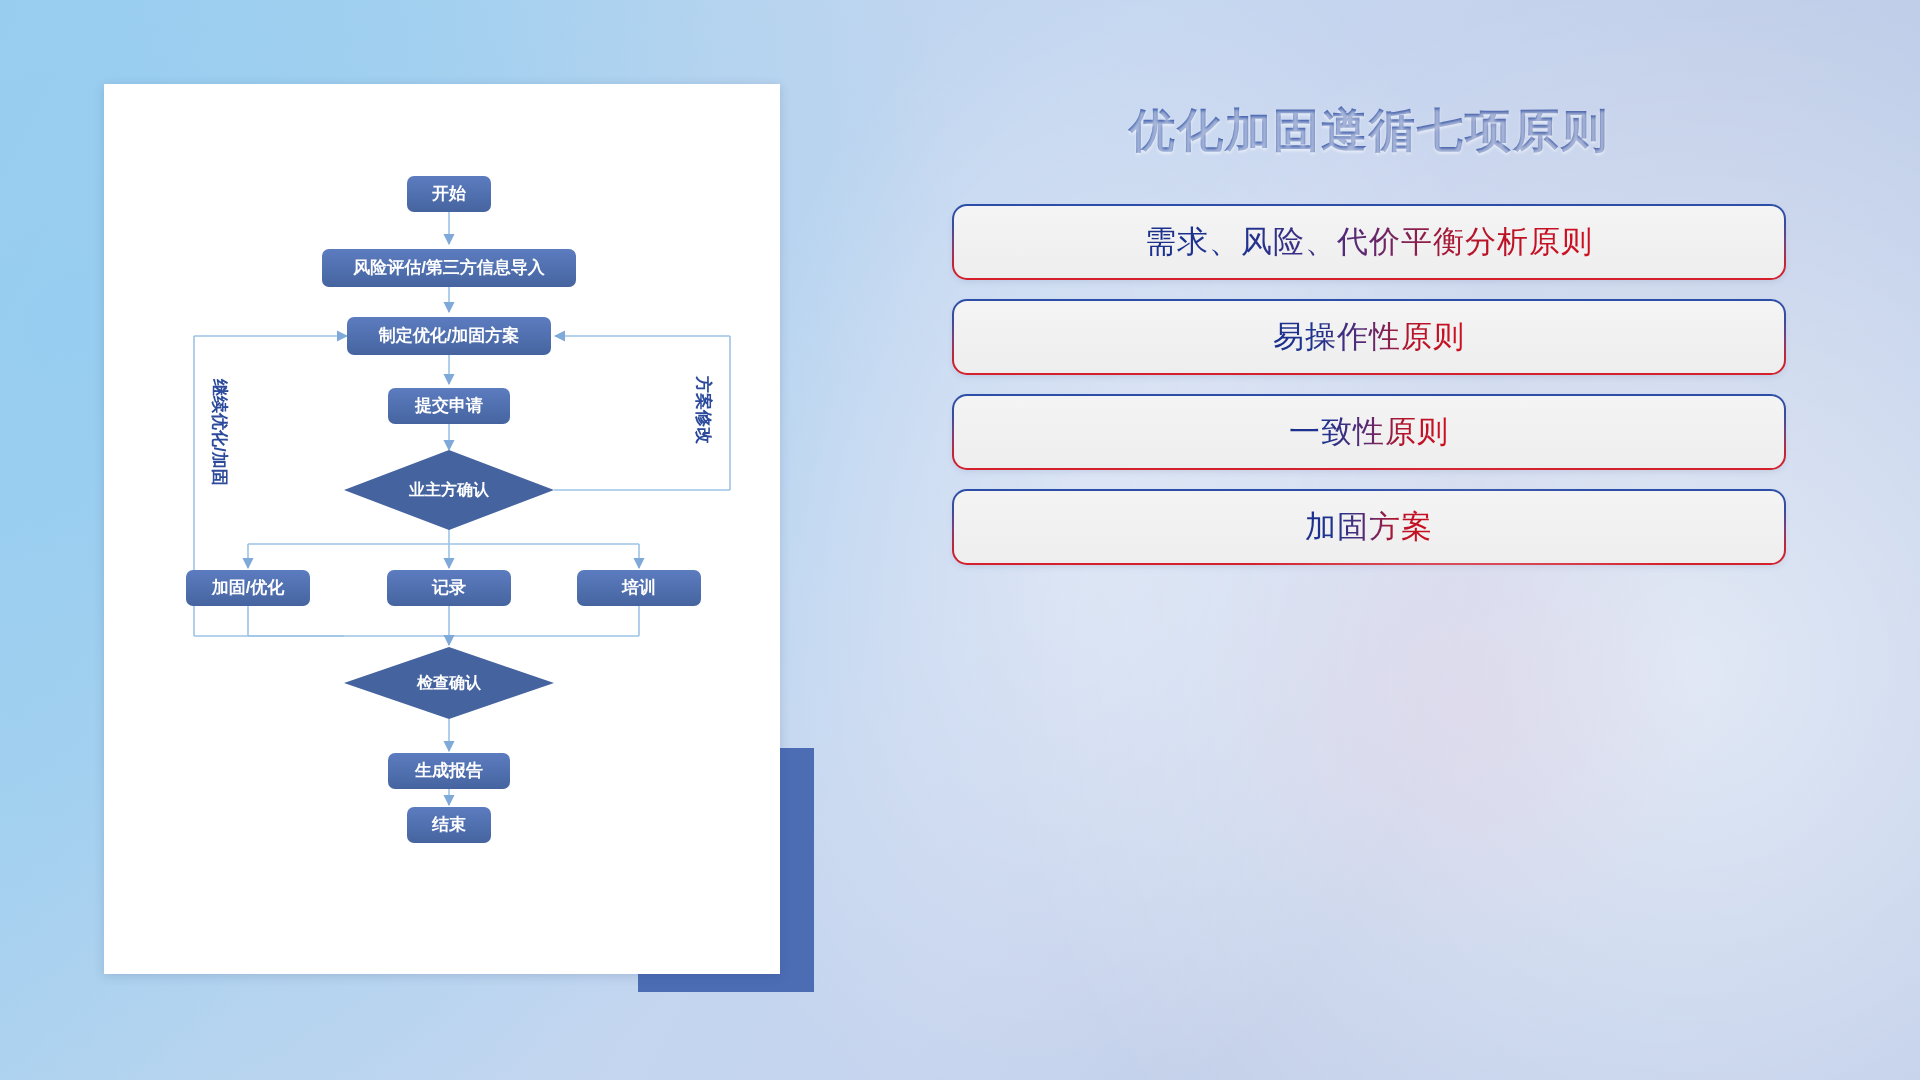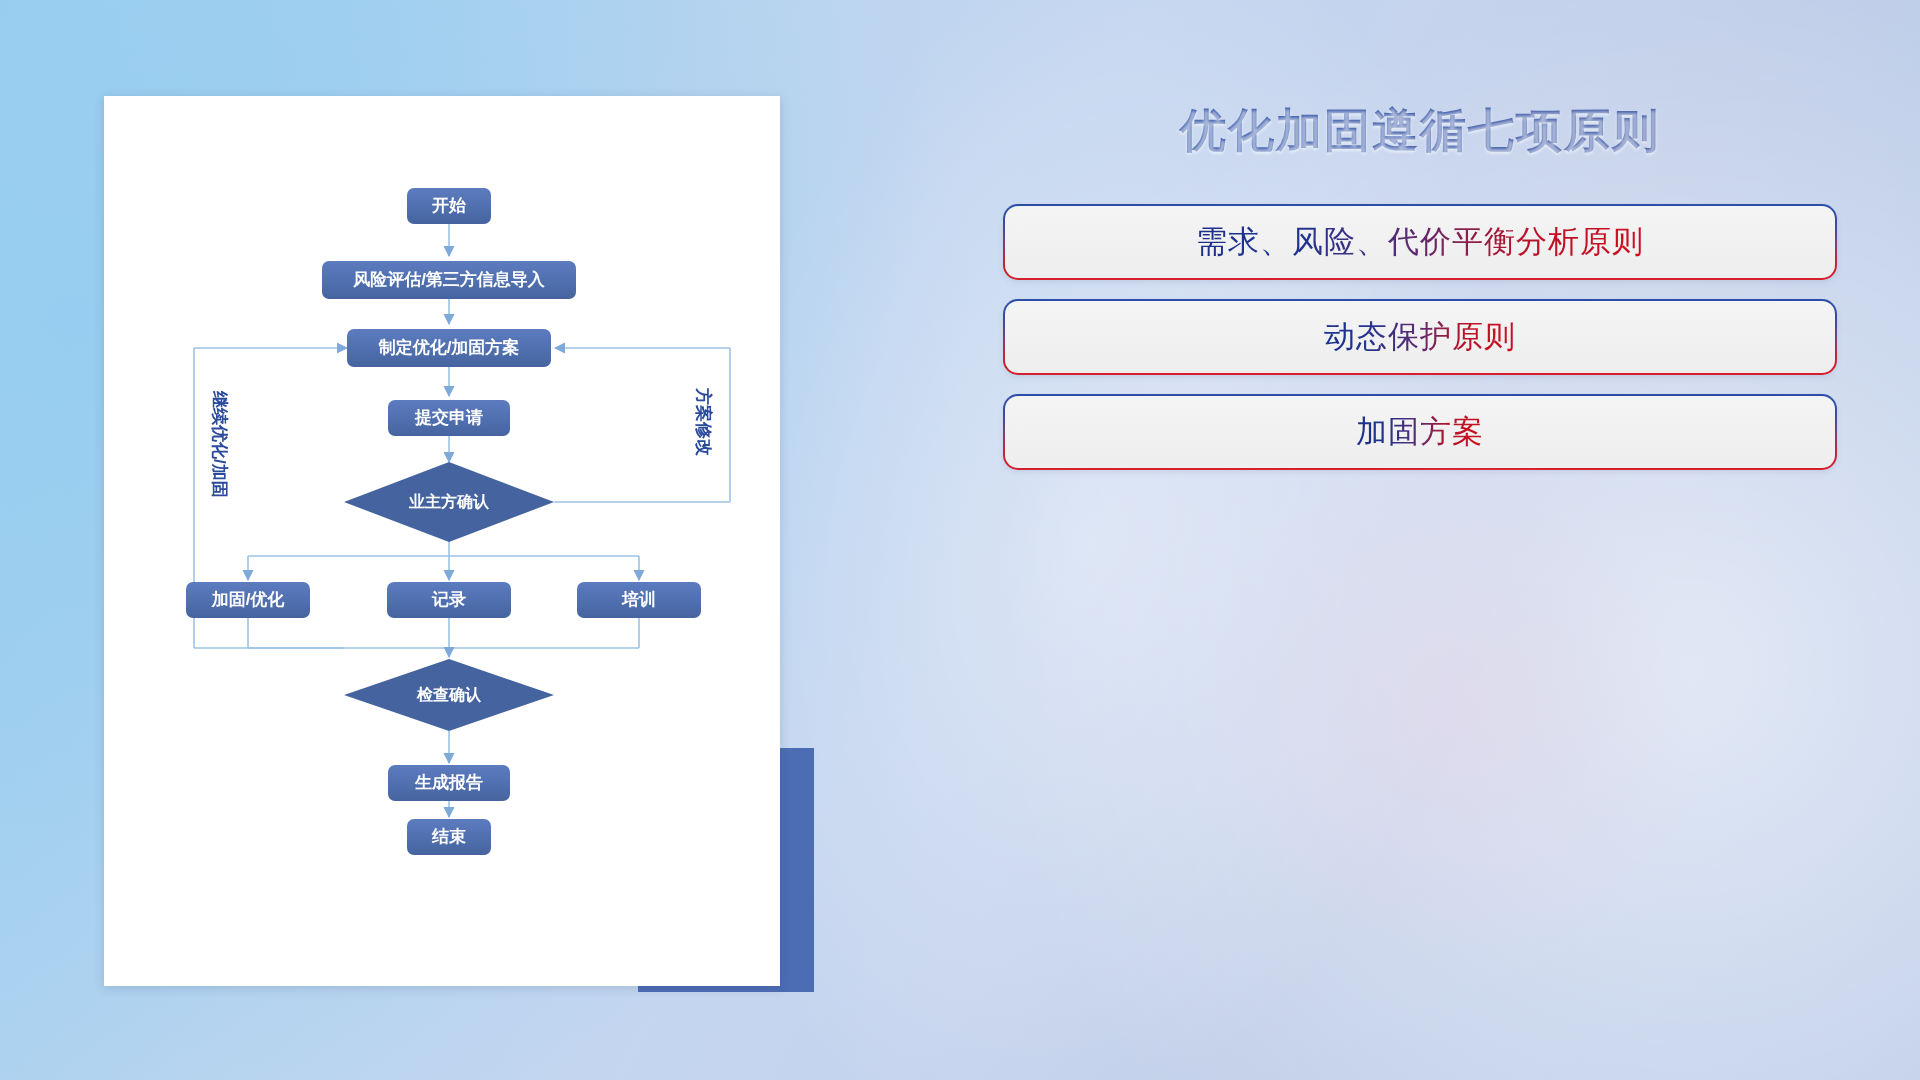--- a/index.html
+++ b/index.html
@@ -51,21 +51,21 @@
 
   
   #accent-block {
     position: absolute;
     left: 638px; top: 748px;
     width: 176px; height: 244px;
     background: #4c6cb4;
   }
   #flow-card {
     position: absolute;
-    left: 104px; top: 96px;
+    left: 104px; top: 84px;
     width: 676px; height: 890px;
     background: #ffffff;
     box-shadow: 0 2px 10px rgba(40,60,110,0.18);
   }
 
   
   #flow-svg { position: absolute; left: 0; top: 0; }
 
   .node-label {
     font-family: "Liberation Sans", "DejaVu Sans", sans-serif;
@@ -77,21 +77,21 @@
   .edge-label {
     font-family: "Liberation Sans", "DejaVu Sans", sans-serif;
     fill: #2b4a9b;
     font-weight: bold;
     font-size: 17px;
   }
 
   
   #right-panel {
     position: absolute;
-    left: 1005px; top: 86px;
+    left: 954px; top: 86px;
     width: 830px; height: 920px;
   }
   #panel-title {
     font-size: 46px;
     font-weight: bold;
     letter-spacing: 2px;
     text-align: center;
     margin: 14px 0 44px 0;
     color: #3c62b0;
     background: linear-gradient(90deg, #3a5fae 0%, #4361ac 45%, #4e63a8 100%);
@@ -271,24 +271,27 @@
     <h1 id="panel-title">优化加固遵循七项原则</h1>
 
     <div class="principle-list">
 
       <div class="principle-card">
         <span class="principle-text">需求、风险、代价平衡分析原则</span>
       </div>
 
 
       <div class="principle-card">
-        <span class="principle-text">动态保护原则</span>
-      </div>
-
-
+        <span class="principle-text">易操作性原则</span>
+      </div>
+
+
+      <div class="principle-card">
+        <span class="principle-text">一致性原则</span>
+      </div>
 
       <div class="principle-card">
         <span class="principle-text">加固方案</span>
       </div>
 
 
     </div>
   </div>
 
 </div>

